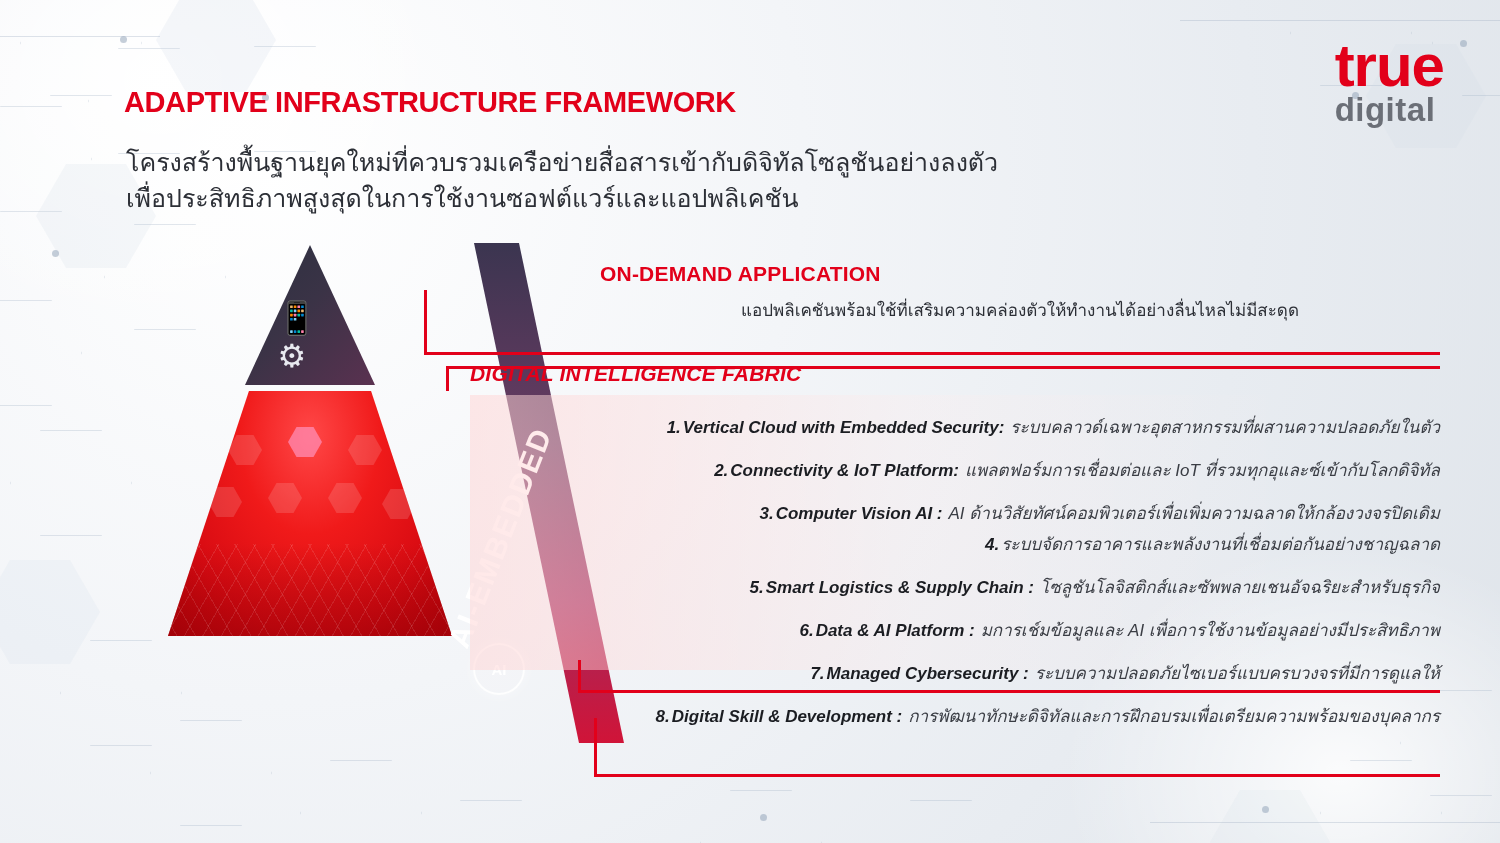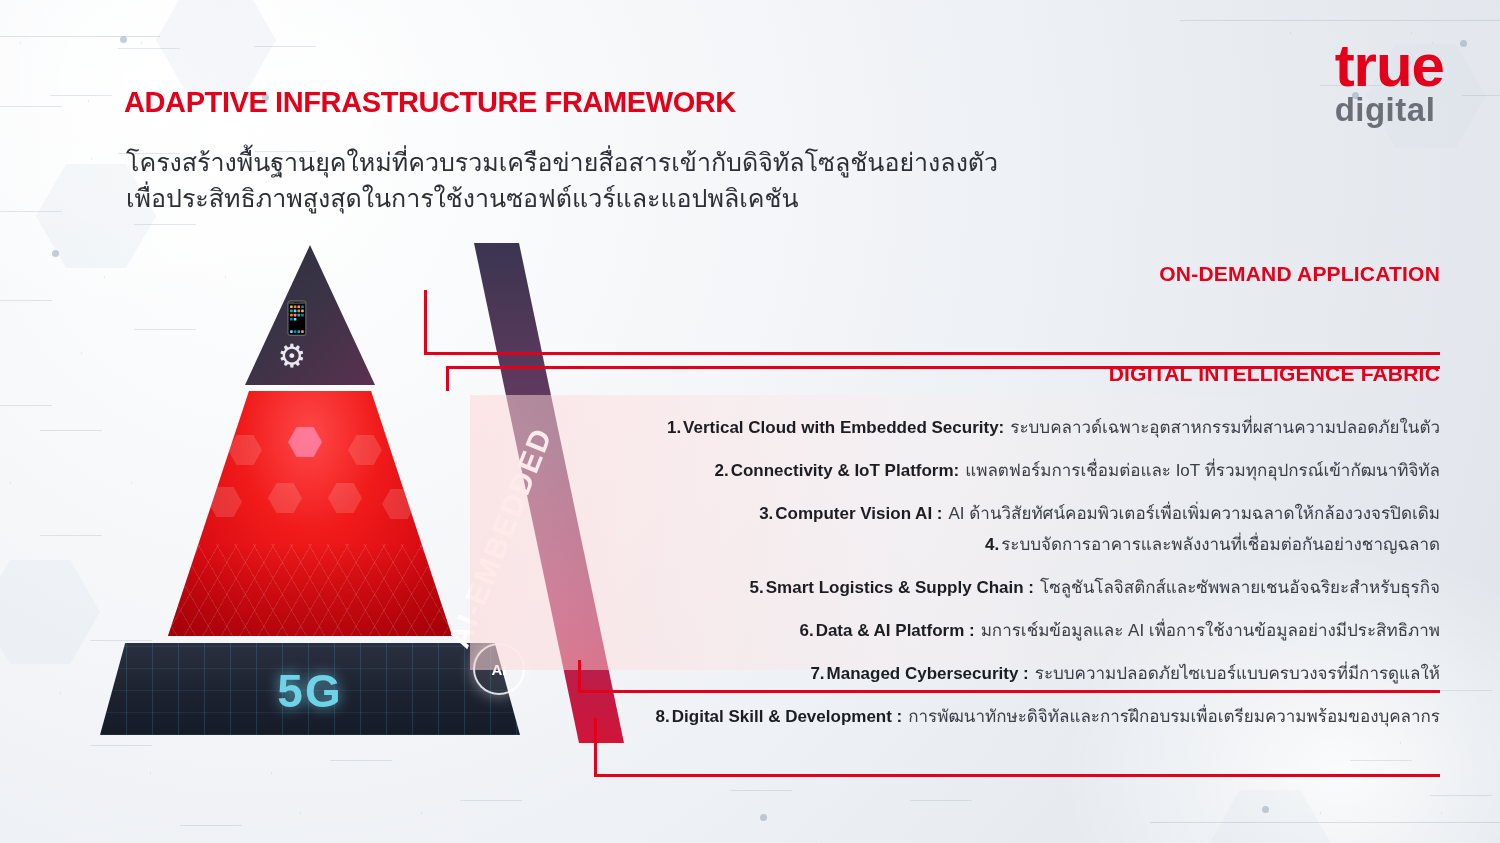--- a/index.html
+++ b/index.html
@@ -238,21 +238,21 @@
   }
 
   
   .section {
     position: absolute;
   }
   .sec-head {
     font-size: 21px;
     font-weight: bold;
     color: #e2001a;
-    text-align: right;
+    text-align: left;
     letter-spacing: 0.2px;
   }
   .sec-desc {
     font-size: 17px;
     color: #2c2f36;
     text-align: center;
     margin-top: 10px;
   }
   .rule {
     position: absolute;
@@ -261,21 +261,21 @@
   }
   .rule-elbow {
     position: absolute;
     width: 3px;
     background: #e2001a;
   }
 
   
   #sec-ondemand { left: 600px; top: 262px; width: 840px; }
   
-  #sec-fabric { left: 470px; top: 362px; width: 970px; }
+  #sec-fabric { left: 470px; top: 362px; width: 970px; font-style: italic; }
   #fabric-list {
     margin: 14px 0 0 0;
     padding: 0;
     list-style: none;
   }
   #fabric-list li {
     display: flex;
     align-items: baseline;
     justify-content: flex-end;
     font-size: 17px;
@@ -379,24 +379,20 @@
         <div class="hexmini" style="left:60px;  top:44px;"></div>
         <div class="hexmini bright" style="left:120px; top:36px;"></div>
         <div class="hexmini" style="left:180px; top:44px;"></div>
         <div class="hexmini" style="left:40px;  top:96px;"></div>
         <div class="hexmini" style="left:100px; top:92px;"></div>
         <div class="hexmini" style="left:160px; top:92px;"></div>
         <div class="hexmini" style="left:214px; top:98px;"></div>
         <div class="mid-floor"></div>
       </div>
 
-      <div class="slice-base">
-        <div class="circuit"></div>
-        <div class="fiveg">5G</div>
-      </div>
 
       <div class="ai-band"></div>
       <div class="ai-chip">AI</div>
       <div class="ai-band-text">AI-EMBEDDED</div>
     </div>
   </div>
 
   <div class="fabric-bg"></div>
 
   <div class="right-rules">
@@ -408,34 +404,35 @@
 
     <div class="rule" style="left:578px; top:690px; width:862px;"></div>
     <div class="rule-elbow" style="left:578px; top:660px; height:32px;"></div>
 
     <div class="rule" style="left:594px; top:774px; width:846px;"></div>
     <div class="rule-elbow" style="left:594px; top:718px; height:58px;"></div>
   </div>
 
   <div class="section" id="sec-ondemand">
     <div class="sec-head">ON-DEMAND APPLICATION</div>
+    <div class="sec-desc">แอปพลิเคชันพร้อมใช้ที่เสริมความคล่องตัวให้ทำงานได้อย่างลื่นไหลไม่มีสะดุด</div>
   </div>
 
   <div class="section" id="sec-fabric">
     <div class="sec-head">DIGITAL INTELLIGENCE FABRIC</div>
     <ul id="fabric-list">
       <li>
         <span class="num">1.</span>
         <span class="lbl">Vertical Cloud with Embedded Security:</span>
         <span class="desc">ระบบคลาวด์เฉพาะอุตสาหกรรมที่ผสานความปลอดภัยในตัว</span>
       </li>
       <li>
         <span class="num">2.</span>
         <span class="lbl">Connectivity &amp; IoT Platform:</span>
-        <span class="desc">แพลตฟอร์มการเชื่อมต่อและ IoT ที่รวมทุกอุปกรณ์เข้ากัฒนาทิจิทัล</span>
+        <span class="desc">แพลตฟอร์มการเชื่อมต่อและ IoT ที่รวมทุกอุและซ์เข้ากับโลกดิจิทัล</span>
       </li>
       <li>
         <span class="num">3.</span>
         <span class="lbl">Computer Vision AI :</span>
         <span class="desc">AI ด้านวิสัยทัศน์คอมพิวเตอร์เพื่อเพิ่มความฉลาดให้กล้องวงจรปิดเดิม</span>
       </li>
       <li>
         <span class="num">4.</span>
         <span class="desc">ระบบจัดการอาคารและพลังงานที่เชื่อมต่อกันอย่างชาญฉลาด</span>
       </li>

